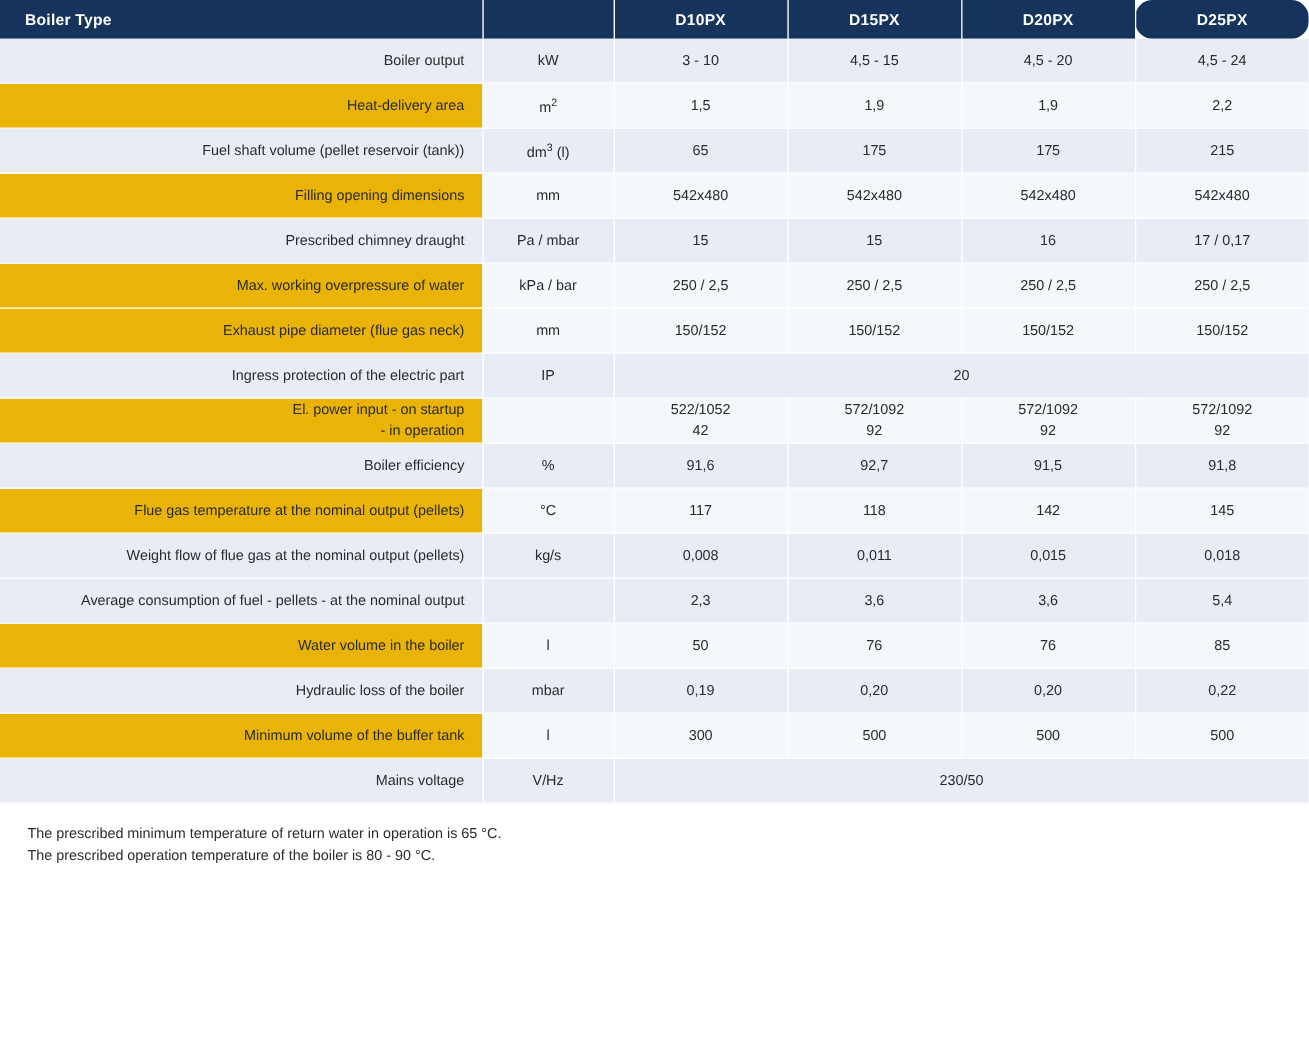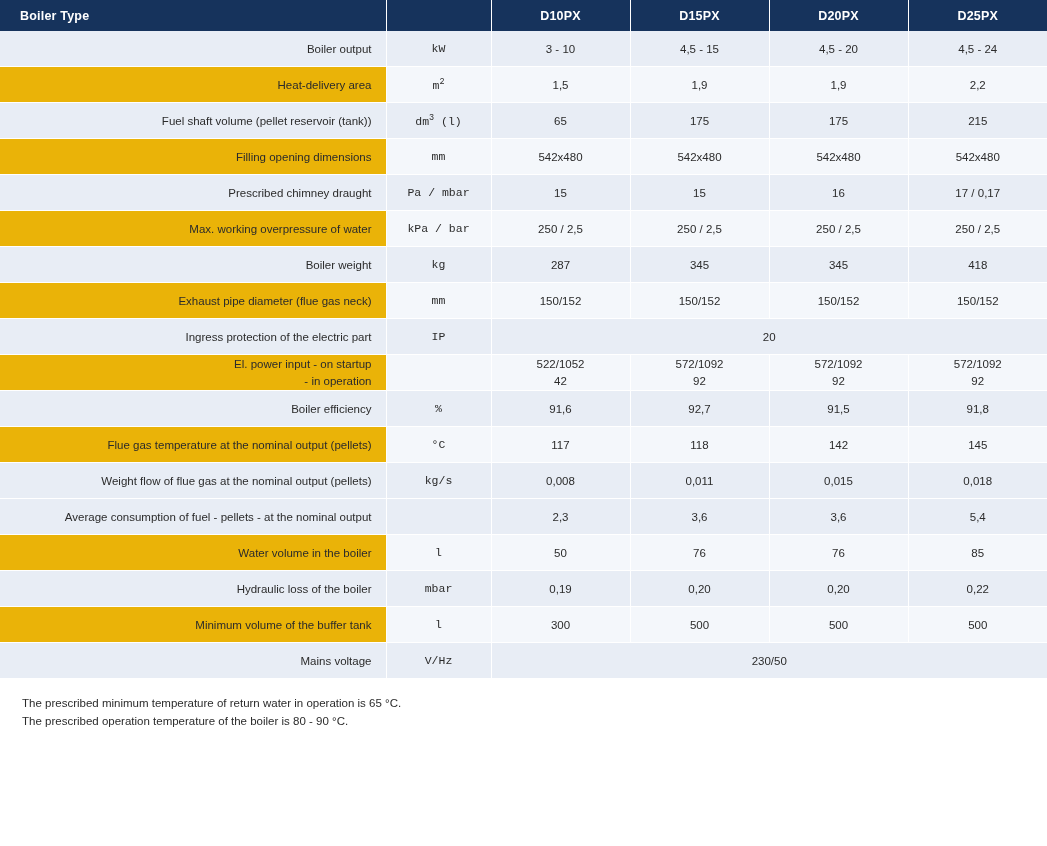--- a/index.html
+++ b/index.html
@@ -41,21 +41,21 @@
     vertical-align: middle;
     border-right: 1px solid #ffffff;
     letter-spacing: 0.2px;
   }
   thead th.th-param {
     text-align: left;
   }
   thead th.th-unit {
     border-right: 1px solid #ffffff;
   }
-  thead th:last-child { border-right: none; }
+  thead th:last-child { border-right: none; border-radius: 14px; }
 
   tbody td {
     height: 35px;
     padding: 0 14px;
     vertical-align: middle;
     border-bottom: 1px solid #ffffff;
     font-size: 11.5px;
     color: #2b2b2b;
   }
   tbody tr td.param {
@@ -66,21 +66,21 @@
     text-align: center;
   }
   
   tbody tr.odd td  { background: #e8edf5; }
   tbody tr.even td { background: #f4f7fb; }
 
   tbody tr.odd td.param  { background: #e8edf5; }
   tbody tr.even td.param { background: #eab308; }
 
   td.val { border-left: 1px solid #ffffff; }
-  td.unit { border-left: 1px solid #ffffff; font-family: Liberation Mono, monospace; }
+  td.unit { border-left: 1px solid #ffffff; }
 
   .two-line {
     line-height: 1.45;
   }
   .two-line .ln {
     display: block;
     white-space: pre;
   }
   .param .two-line .ln {
     display: block;
@@ -160,28 +160,20 @@
           <td class="val">17 / 0,17</td>
         </tr>
         <tr class="even">
           <td class="param">Max. working overpressure of water</td>
           <td class="unit">kPa / bar</td>
           <td class="val">250 / 2,5</td>
           <td class="val">250 / 2,5</td>
           <td class="val">250 / 2,5</td>
           <td class="val">250 / 2,5</td>
         </tr>
-        <tr class="odd">
-          <td class="param">Boiler weight</td>
-          <td class="unit">kg</td>
-          <td class="val">287</td>
-          <td class="val">345</td>
-          <td class="val">345</td>
-          <td class="val">418</td>
-        </tr>
         <tr class="even">
           <td class="param">Exhaust pipe diameter (flue gas neck)</td>
           <td class="unit">mm</td>
           <td class="val">150/152</td>
           <td class="val">150/152</td>
           <td class="val">150/152</td>
           <td class="val">150/152</td>
         </tr>
         <tr class="odd">
           <td class="param">Ingress protection of the electric part</td>

